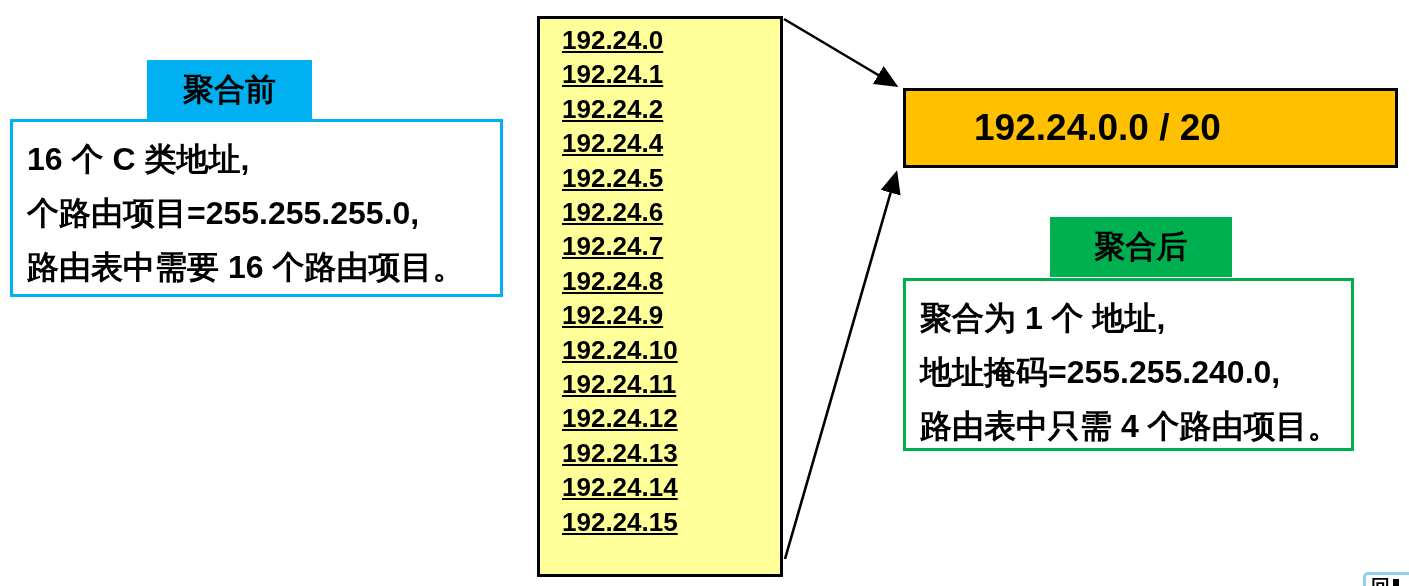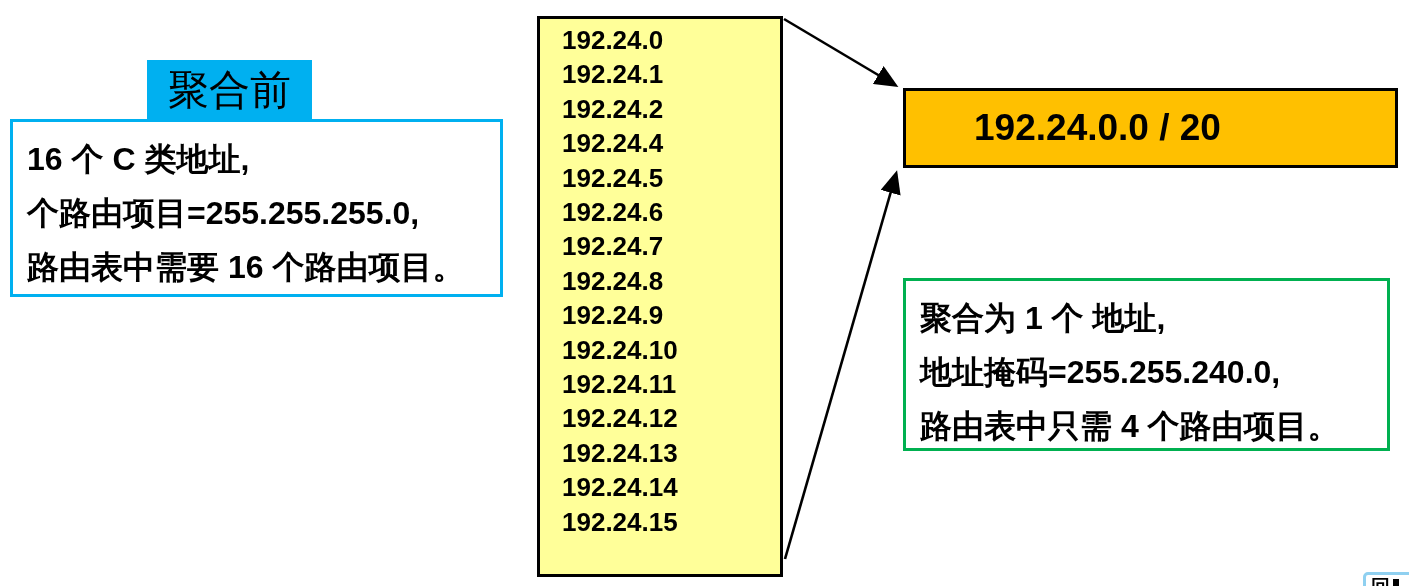--- a/index.html
+++ b/index.html
@@ -16,22 +16,22 @@
     overflow: hidden;
     font-weight: bold;
     color: #000000;
   }
   
   .tag {
     position: absolute;
     display: flex;
     align-items: center;
     justify-content: center;
-    font-size: 41px;
-    font-weight: normal;
+    font-size: 31px;
+    font-weight: bold;
     color: #000;
     z-index: 3;
   }
   #tag-before {
     left: 147px; top: 60px; width: 165px; height: 60px;
     background: var(--before-accent, #00B0F0);
   }
   #tag-after {
     left: 1050px; top: 217px; width: 182px; height: 60px;
     background: var(--after-accent, #00B050);
@@ -45,34 +45,35 @@
     font-size: 32px;
     line-height: 54px;
     white-space: nowrap;
     z-index: 2;
   }
   #box-before {
     left: 10px; top: 119px; width: 493px; height: 178px;
     border: 3px solid var(--before-accent, #00B0F0);
   }
   #box-after {
-    left: 903px; top: 278px; width: 487px; height: 173px;
+    left: 903px; top: 278px; width: 451px; height: 173px;
     border: 3px solid var(--after-accent, #00B050);
   }
   
   #address-box {
     position: absolute;
     box-sizing: border-box;
     left: 537px; top: 16px; width: 246px; height: 561px;
     background: var(--list-fill, #FFFF99);
     border: 3px solid #000;
     padding: 4px 0 0 22px;
     font-size: 26px;
     line-height: 34.4px;
     z-index: 2;
+    text-decoration: underline;
   }
   
   #aggregate-box {
     position: absolute;
     box-sizing: border-box;
     left: 903px; top: 88px; width: 495px; height: 80px;
     background: var(--aggregate-fill, #FFC000);
     border: 3px solid #000;
     display: flex;
     align-items: center;
@@ -138,20 +139,21 @@
       <div>192.24.10</div>
       <div>192.24.11</div>
       <div>192.24.12</div>
       <div>192.24.13</div>
       <div>192.24.14</div>
       <div>192.24.15</div>
     </div>
 
   <div id="aggregate-box">192.24.0.0 / 20</div>
 
+  <div id="tag-after" class="tag">聚合后</div>
 
   <div id="box-after" class="desc-box">
       <div>聚合为 1 个 地址,</div>
       <div>地址掩码=255.255.240.0,</div>
       <div>路由表中只需 4 个路由项目。</div>
     </div>
 
   <svg id="arrows" viewBox="0 0 1409 586" xmlns="http://www.w3.org/2000/svg">
     <defs>
       <marker id="arrowhead" markerWidth="9" markerHeight="8" refX="7.5" refY="4" orient="auto">

